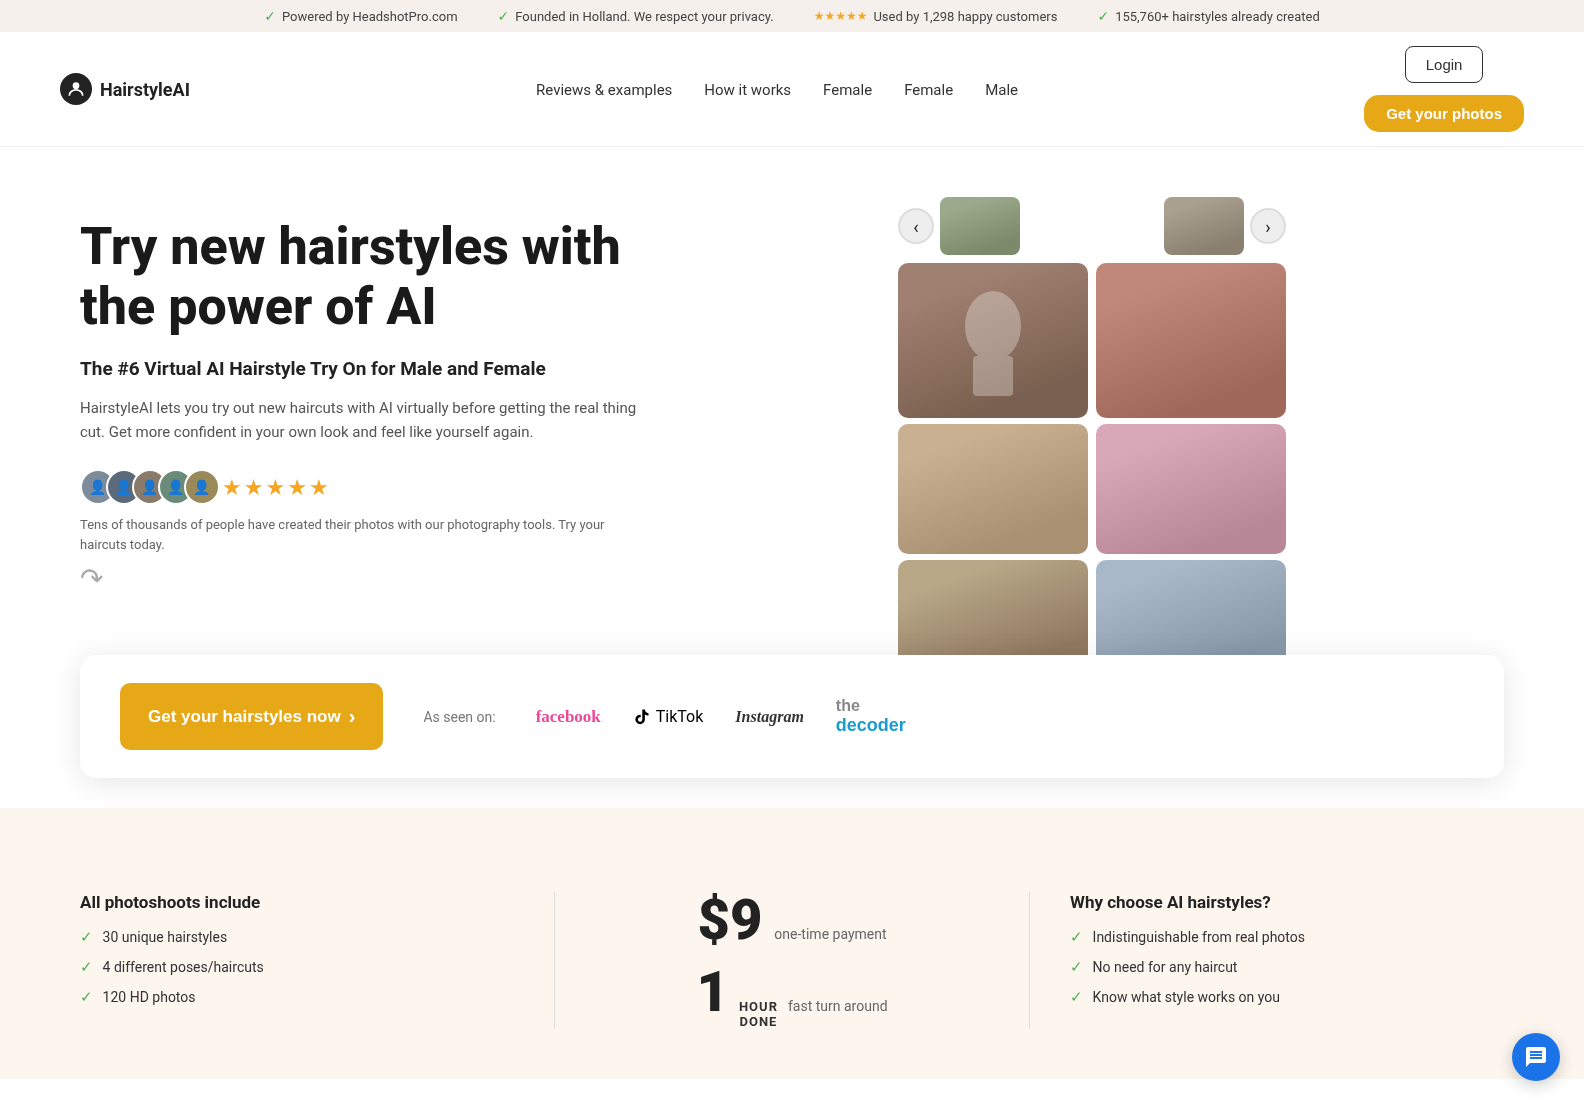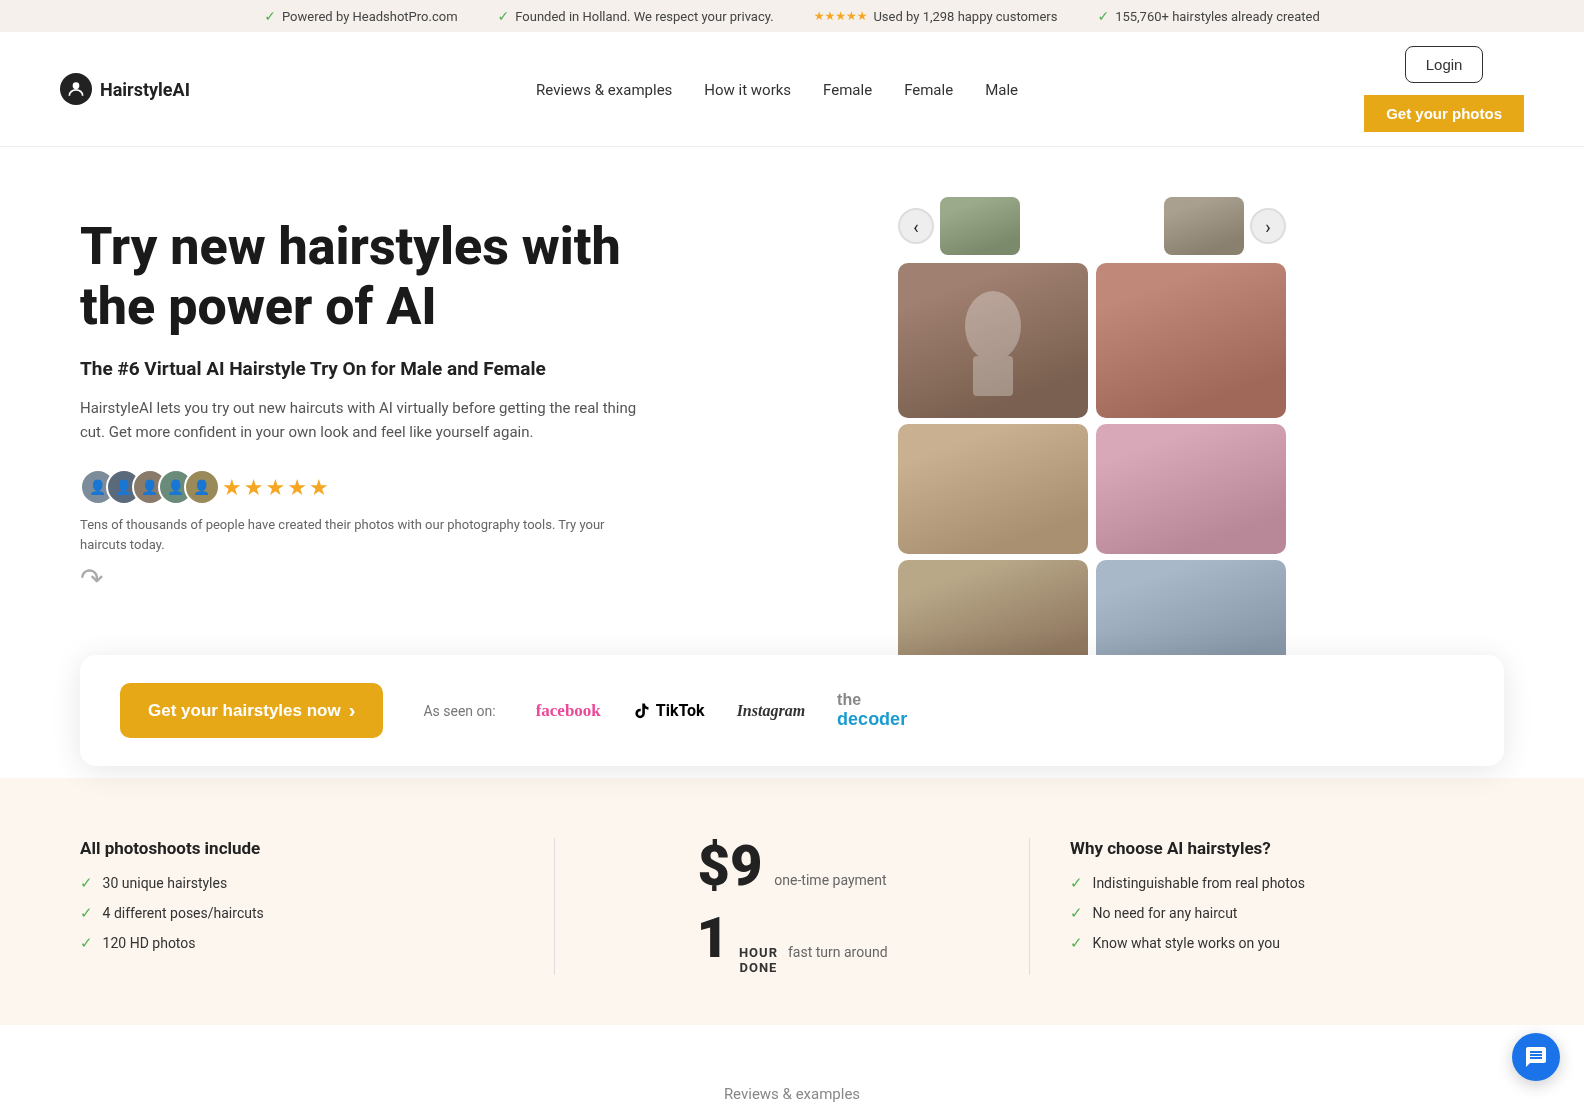--- a/index.html
+++ b/index.html
@@ -79,21 +79,21 @@
       border-radius: 8px;
       background: #fff;
       color: #333;
       font-size: 15px;
       cursor: pointer;
       font-weight: 500;
     }
     .btn-cta-nav {
       padding: 10px 22px;
       border: none;
-      border-radius: 0;
+      border-radius: 15px;
       background: #e6a817;
       color: #fff;
       font-size: 15px;
       cursor: pointer;
       font-weight: 600;
     }
 
     
     .hero {
       display: flex;
@@ -185,21 +185,21 @@
       margin: 0 80px;
       padding: 28px 40px;
       display: flex;
       align-items: center;
       gap: 40px;
       position: relative;
       z-index: 5;
       margin-top: -20px;
     }
     .btn-cta-main {
-      padding: 16px 28px;
+      padding: 22px 28px;
       background: #e6a817;
       color: #fff;
       border: none;
       border-radius: 10px;
       font-size: 17px;
       font-weight: 700;
       cursor: pointer;
       white-space: nowrap;
       display: flex;
       align-items: center;
@@ -221,22 +221,22 @@
       font-weight: 800;
       color: #1877f2;
     }
     .social-logo.tiktok { color: #000; }
     .social-logo.instagram { color: #333; font-style: italic; }
     .social-logo.decoder { color: #1a9cd0; font-size: 15px; }
 
     
     .features-section {
       background: #fdf6ef;
-      padding: 60px 80px 50px;
-      margin-top: 12px;
+      padding: 84px 80px 50px;
+      margin-top: 30px;
     }
     .features-grid {
       display: grid;
       grid-template-columns: 1fr 1px 1fr 1px 1fr;
       gap: 0;
       align-items: start;
     }
     .feature-col {
       padding: 0 40px;
     }
@@ -471,21 +471,21 @@
 </section>
 
 <div class="cta-strip">
   <button class="btn-cta-main">
     <span>Get your hairstyles now</span>
     <span style="font-size:20px;">›</span>
   </button>
   <span class="as-seen-label">As seen on:</span>
   <div class="social-logos">
     <span class="social-logo" style="font-size:17px; font-weight:800; color:#ec4899; font-family: Georgia, serif;">facebook</span>
-    <span class="social-logo tiktok" style="display:flex; align-items:center; gap:5px; font-weight:700; font-size:16px;">
+    <span class="social-logo tiktok" style="display:flex; align-items:center; gap:5px; font-weight:400; font-size:16px;">
       <svg width="18" height="18" viewBox="0 0 24 24" fill="#000">
         <path d="M19.59 6.69a4.83 4.83 0 01-3.77-4.25V2h-3.45v13.67a2.89 2.89 0 01-2.88 2.5 2.89 2.89 0 01-2.89-2.89 2.89 2.89 0 012.89-2.89c.28 0 .54.04.79.1V9.01a6.33 6.33 0 00-.79-.05 6.34 6.34 0 00-6.34 6.34 6.34 6.34 0 006.34 6.34 6.34 6.34 0 006.33-6.34V8.67a8.18 8.18 0 004.78 1.52V6.73a4.84 4.84 0 01-1.01-.04z"></path>
       </svg>
       TikTok
     </span>
     <span class="social-logo instagram" style="font-size:16px; font-style:italic; color:#333; font-family: Georgia, serif;">Instagram</span>
     <span class="social-logo decoder" style="font-size:14px; color:#1a9cd0; font-weight:600; font-family: sans-serif; line-height:1.2;">
       <span style="font-size:16px; display:block; color:#888;">the</span>
       <span style="color:#1a9cd0; font-weight:700; font-size:18px;">decoder</span>
     </span>

